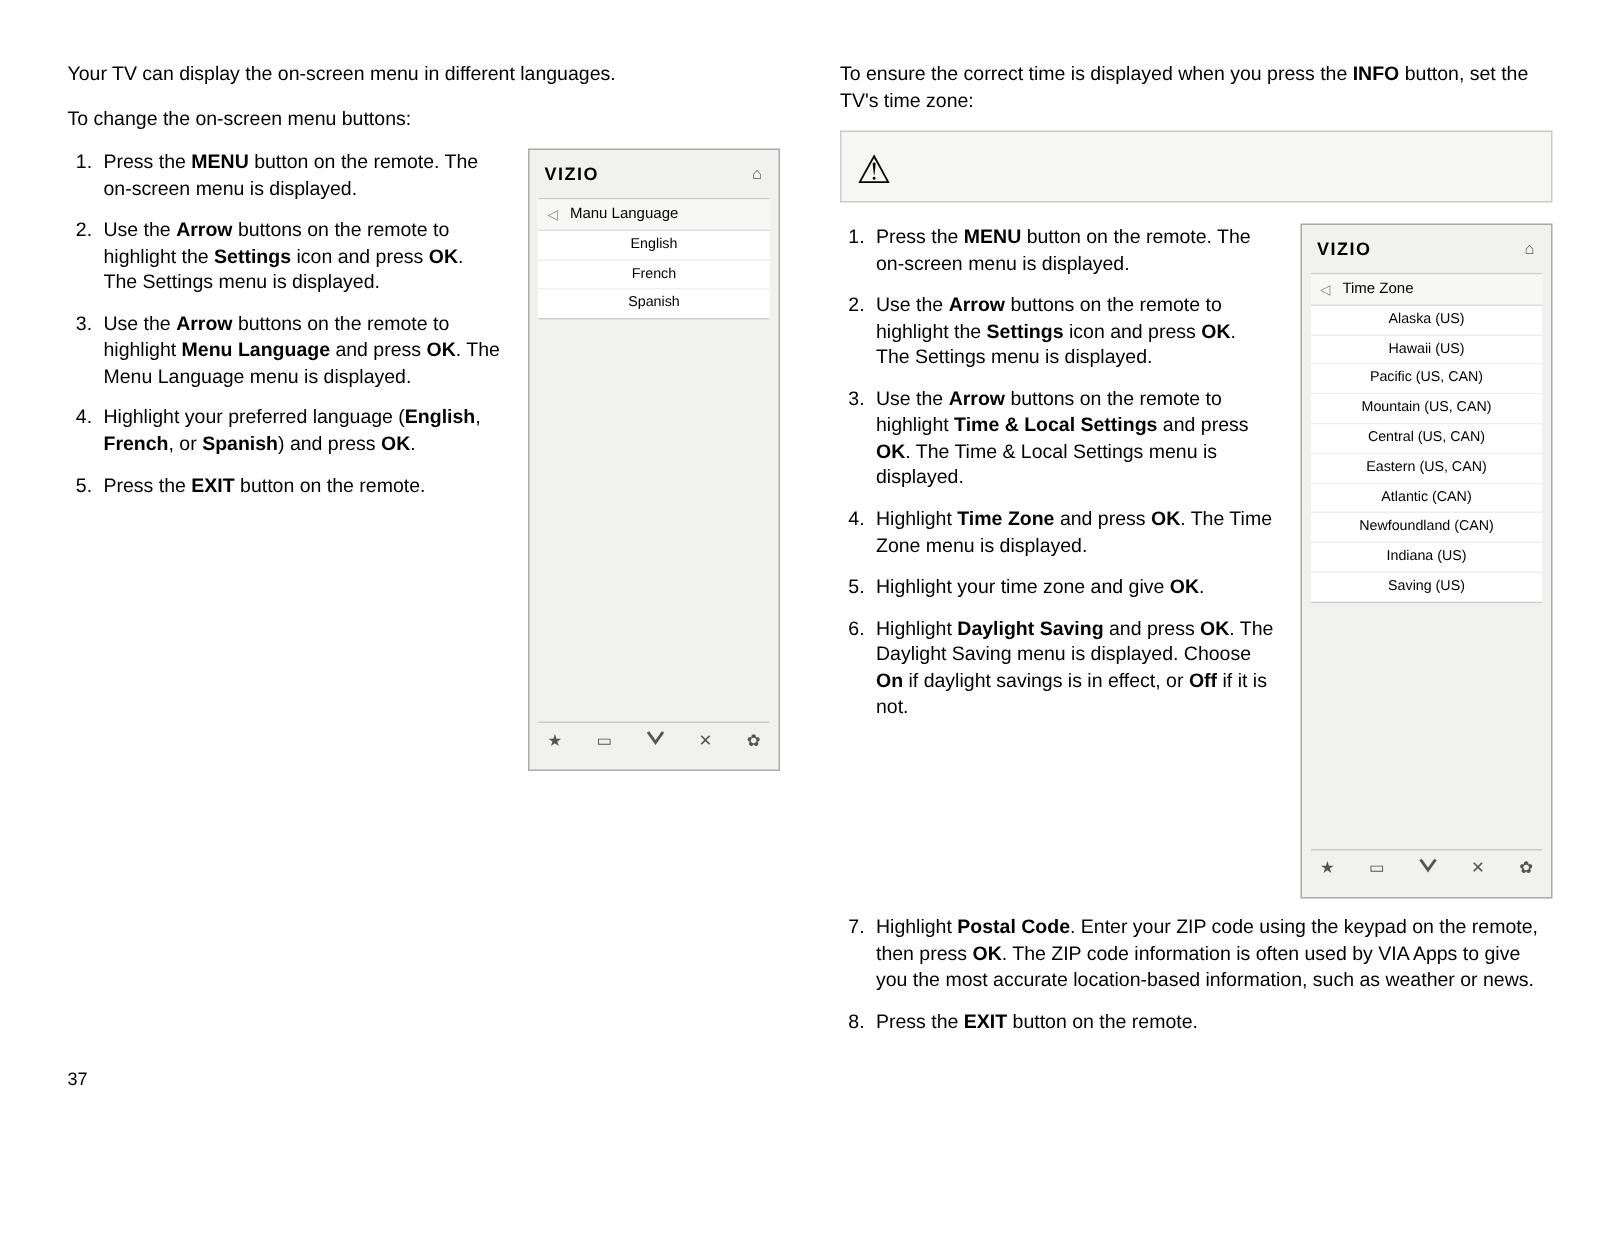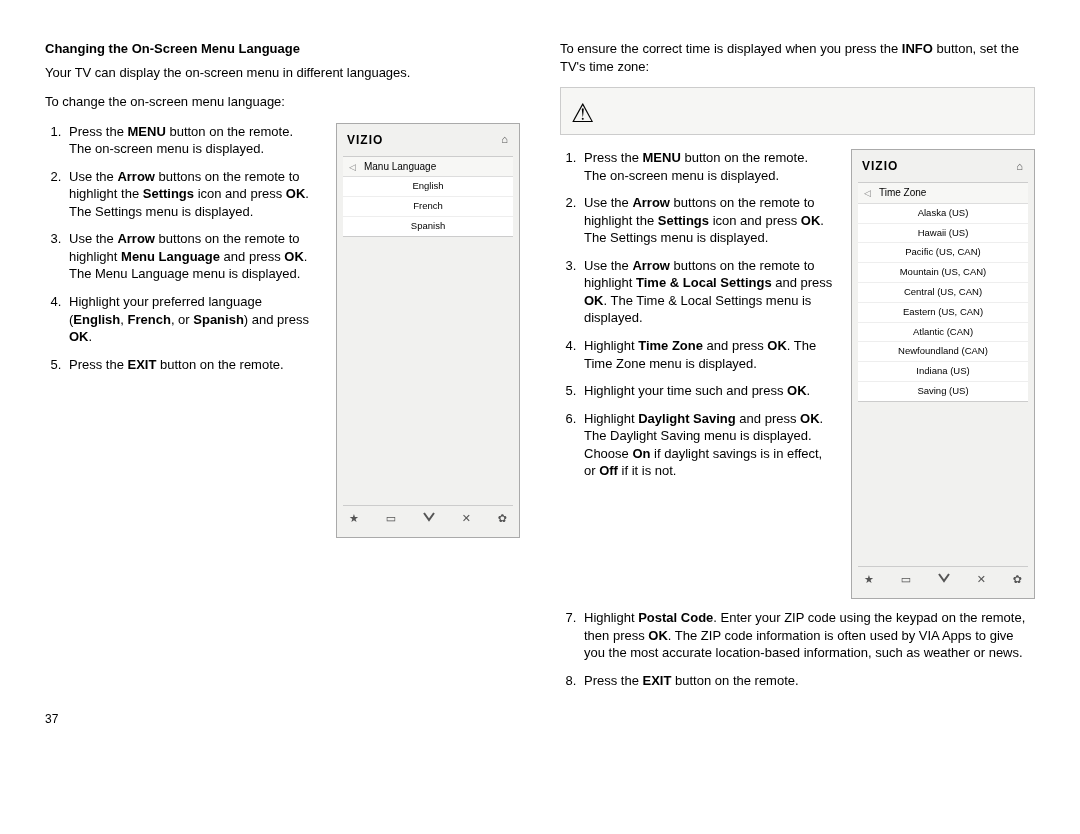--- a/index.html
+++ b/index.html
@@ -35,21 +35,21 @@
     padding-left: 4px;
   }
   .bold { font-weight: bold; }
   .left-flex {
     display: flex;
     gap: 18px;
     align-items: flex-start;
   }
   .left-text { flex: 1; }
   .screen {
-    width: 184px;
+    width: 168px;
     border: 1px solid #aaa;
     background: #f1f1ef;
     display: flex;
     flex-direction: column;
     box-sizing: border-box;
   }
   .screen-header {
     display: flex;
     align-items: center;
     justify-content: space-between;
@@ -126,23 +126,22 @@
   }
   .screen.tall { height: 450px; }
   .screen.short { height: 415px; }
 </style>
 </head>
 <body>
 
 <div class="columns">
 
   <div class="col">
-    <h3>Changing the On-Screen Menu Language</h3>
     <p>Your TV can display the on-screen menu in different languages.</p>
-    <p>To change the on-screen menu language:</p>
+    <p>To change the on-screen menu buttons:</p>
 
     <div class="left-flex">
       <div class="left-text">
         <ol>
           <li><span>Press the </span><span class="bold">MENU</span><span> button on the remote. The on-screen menu is displayed.</span></li>
           <li><span>Use the </span><span class="bold">Arrow</span><span> buttons on the remote to highlight the </span><span class="bold">Settings</span><span> icon and press </span><span class="bold">OK</span><span>. The Settings menu is displayed.</span></li>
           <li><span>Use the </span><span class="bold">Arrow</span><span> buttons on the remote to highlight </span><span class="bold">Menu Language</span><span> and press </span><span class="bold">OK</span><span>. The Menu Language menu is displayed.</span></li>
           <li><span>Highlight your preferred language (</span><span class="bold">English</span><span>, </span><span class="bold">French</span><span>, or </span><span class="bold">Spanish</span><span>) and press </span><span class="bold">OK</span><span>.</span></li>
           <li><span>Press the </span><span class="bold">EXIT</span><span> button on the remote.</span></li>
         </ol>
@@ -183,21 +182,21 @@
       <div class="warning-icon">⚠</div>
     </div>
 
     <div class="right-flex">
       <div class="right-text">
         <ol>
           <li><span>Press the </span><span class="bold">MENU</span><span> button on the remote. The on-screen menu is displayed.</span></li>
           <li><span>Use the </span><span class="bold">Arrow</span><span> buttons on the remote to highlight the </span><span class="bold">Settings</span><span> icon and press </span><span class="bold">OK</span><span>. The Settings menu is displayed.</span></li>
           <li><span>Use the </span><span class="bold">Arrow</span><span> buttons on the remote to highlight </span><span class="bold">Time &amp; Local Settings</span><span> and press </span><span class="bold">OK</span><span>. The Time &amp; Local Settings menu is displayed.</span></li>
           <li><span>Highlight </span><span class="bold">Time Zone</span><span> and press </span><span class="bold">OK</span><span>. The Time Zone menu is displayed.</span></li>
-          <li><span>Highlight your time such and press </span><span class="bold">OK</span><span>.</span></li>
+          <li><span>Highlight your time zone and give </span><span class="bold">OK</span><span>.</span></li>
           <li><span>Highlight </span><span class="bold">Daylight Saving</span><span> and press </span><span class="bold">OK</span><span>. The Daylight Saving menu is displayed. Choose </span><span class="bold">On</span><span> if daylight savings is in effect, or </span><span class="bold">Off</span><span> if it is not.</span></li>
         </ol>
       </div>
 
       <div class="screen tall">
         <div class="screen-header">
           <span>VIZIO</span>
           <span class="home-icon">⌂</span>
         </div>
         <div class="menu-list">

